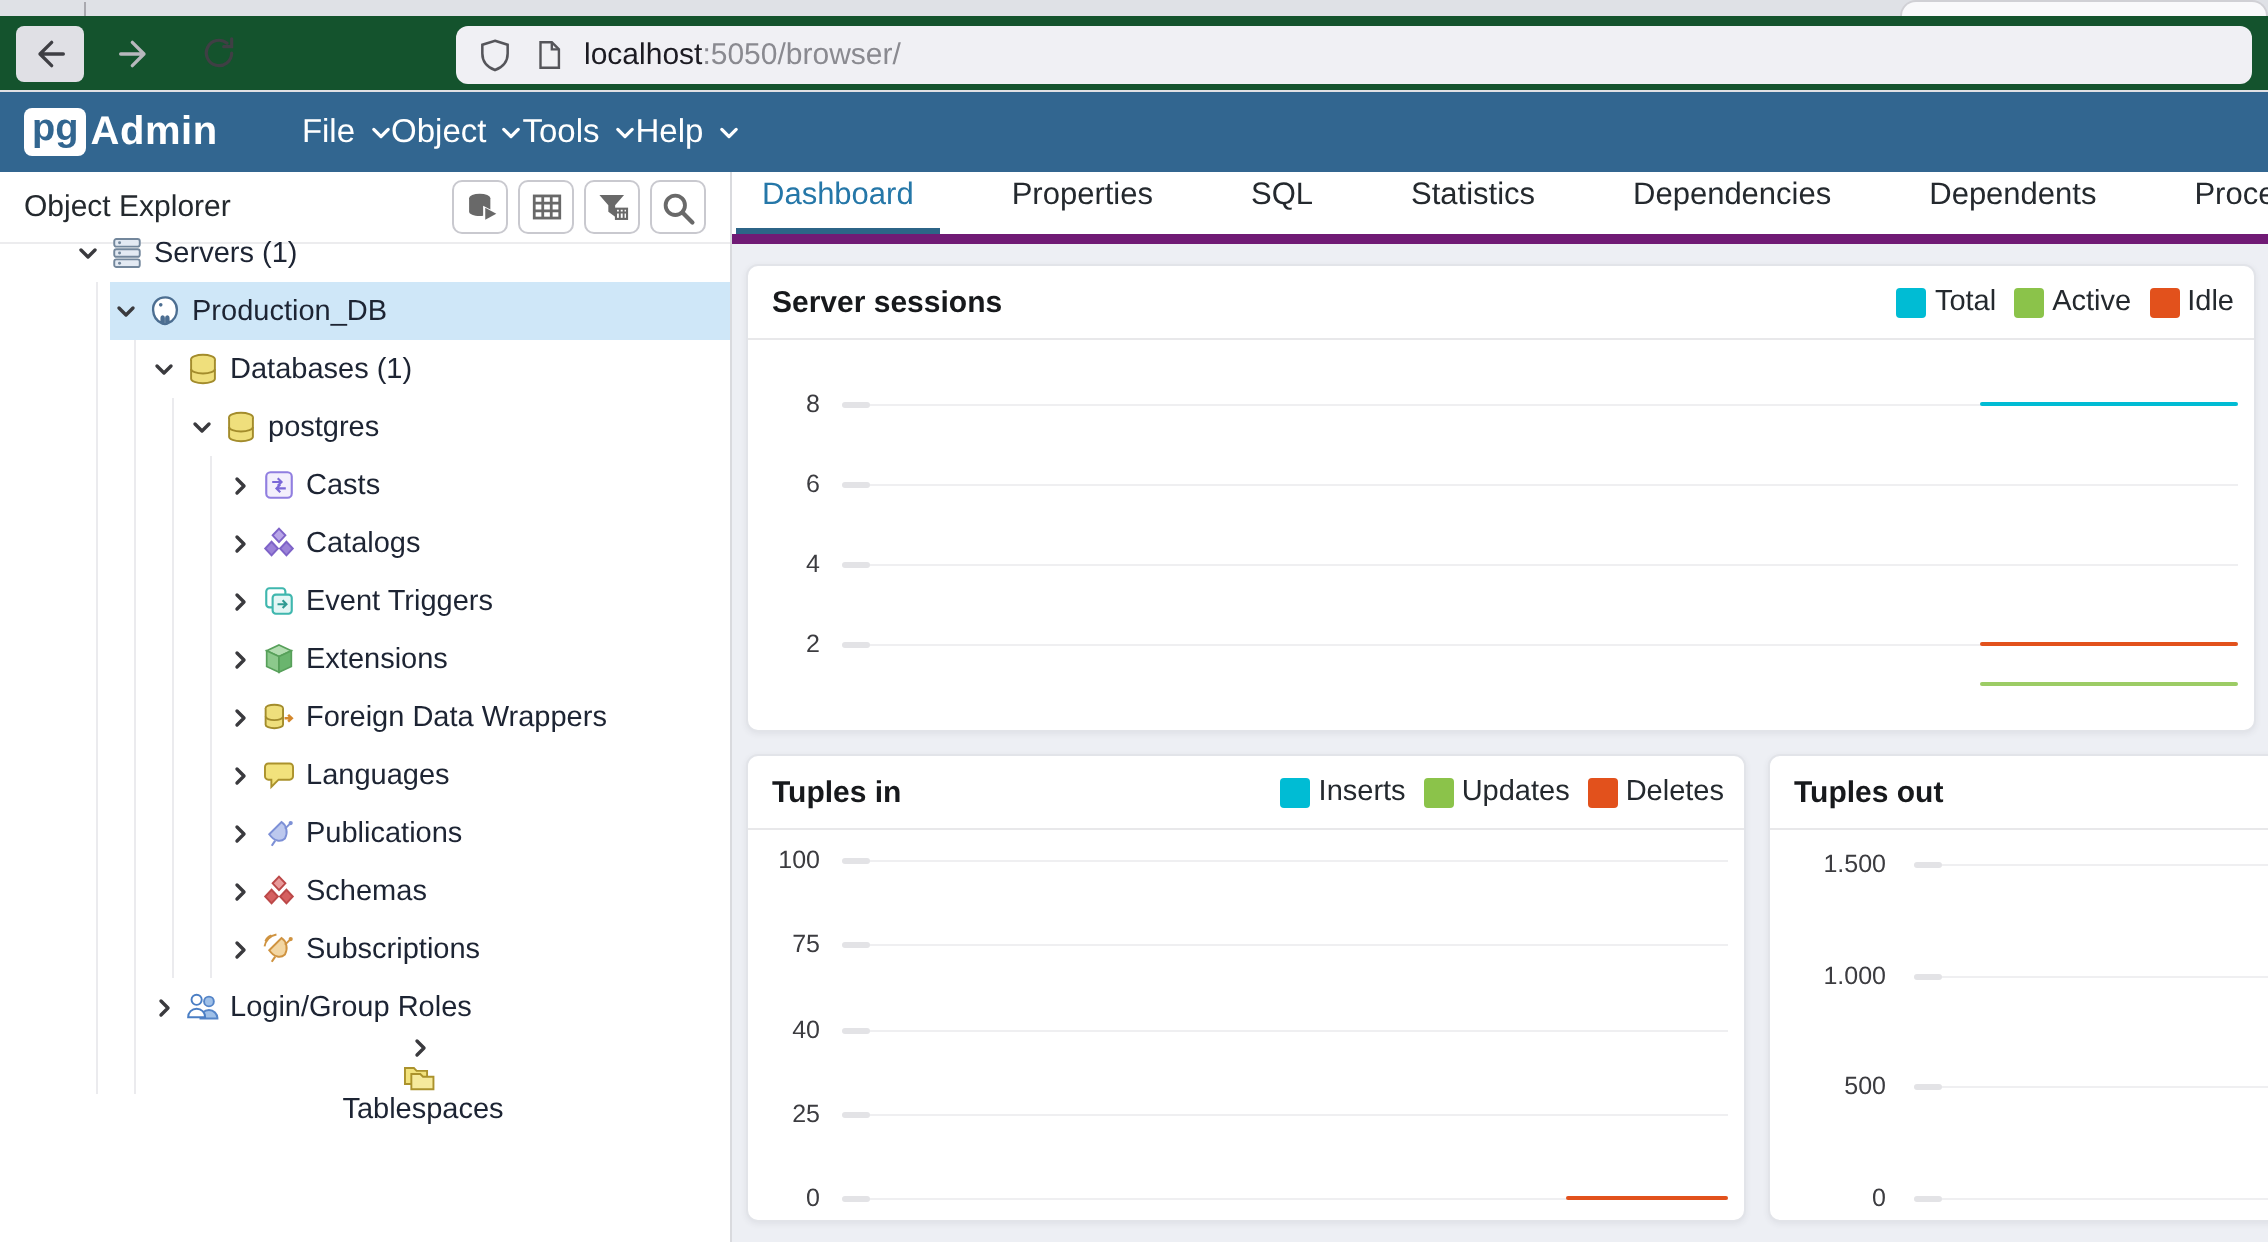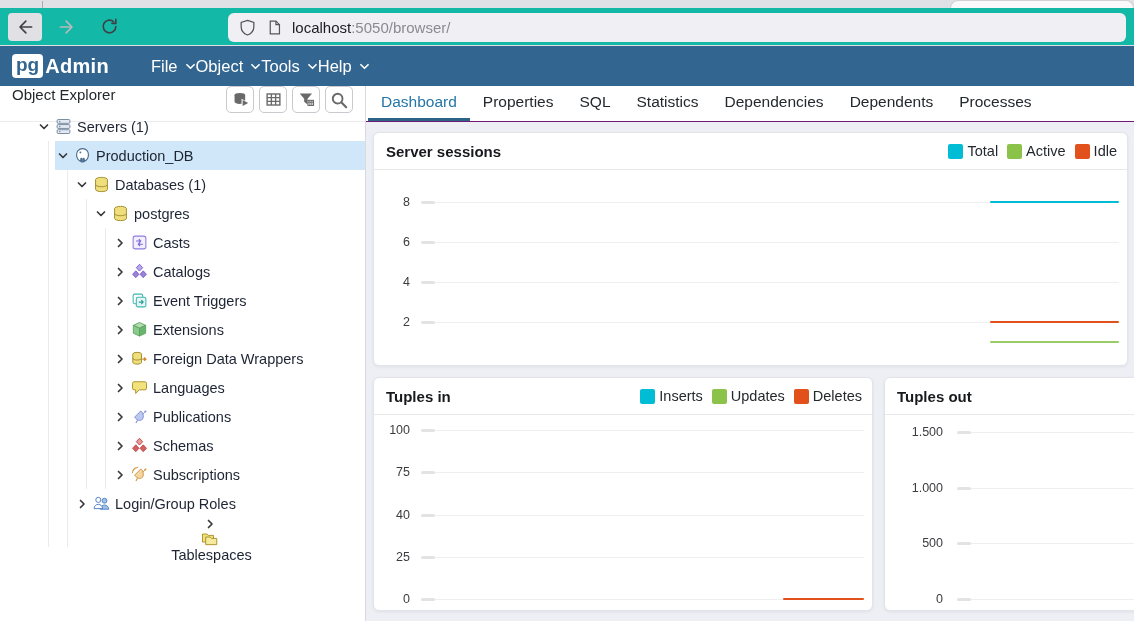--- a/index.html
+++ b/index.html
@@ -5,21 +5,21 @@
   * { margin:0; padding:0; box-sizing:border-box; }
   html,body { width:1134px; height:621px; }
   body { position:relative; overflow:hidden; background:#fff;
          font-family:"Liberation Sans", sans-serif; color:#1d2125; }
 
   
   .tabstrip { position:absolute; left:0; top:0; width:1134px; height:8px; background:#dfe1e6; }
   .tabstrip .tab-divider { position:absolute; left:42px; top:1px; width:1px; height:7px; background:#a9a9af; }
   .tabstrip .active-tab { position:absolute; left:950px; top:0; width:184px; height:8px;
                           background:#f9f9fb; border-radius:8px 8px 0 0; border:1px solid #d0d0d5; border-bottom:none; }
-  .btoolbar { position:absolute; left:0; top:8px; width:1134px; height:38px; background:#14b8a6;
+  .btoolbar { position:absolute; left:0; top:8px; width:1134px; height:38px; background:#14532d;
               border-bottom:1px solid #e0e0e4; display:flex; align-items:center; }
   .nav-btn { width:34px; height:28px; margin-left:8px; border-radius:4px; display:flex; align-items:center; justify-content:center; }
   .nav-btn.back { background:#e0e0e5; }
   .urlbar { position:absolute; left:228px; top:5px; width:898px; height:29px; background:#f0f0f4;
             border-radius:6px; display:flex; align-items:center; padding:0 10px; }
   .urlbar svg { margin-right:9px; }
   .url-text { font-size:15px; }
   .url-host { color:#1c1b22; }
   .url-path { color:#8a8a90; }
 
@@ -30,37 +30,37 @@
   .pg-logo .pg-box { background:#fff; color:#326690; font-weight:bold; font-size:19px;
                      border-radius:4px; padding:0 4px 2px 4px; line-height:22px; }
   .pg-logo .admin-txt { color:#fff; font-weight:bold; font-size:20px; margin-left:2px; letter-spacing:.3px; }
   .pg-menus { display:flex; margin-left:42px; }
   .menu-item { color:#fff; font-size:16.5px; display:flex; align-items:center; gap:7px; cursor:default; }
 
   
   .sidebar { position:absolute; left:0; top:86px; width:365px; height:535px; background:#fff; }
   .v-divider { position:absolute; left:365px; top:86px; width:1px; height:535px; background:#d9dade; }
   .oe-header { position:absolute; left:0; top:0; width:365px; height:36px; border-bottom:1px solid #ececee;
-               display:flex; align-items:flex-start; }
+               display:flex; align-items:center; }
   .oe-title { font-size:15px; color:#24292e; margin-left:12px; flex:1; }
   .oe-toolbar { display:flex; gap:5px; margin-right:12px; }
   .oe-btn { width:28px; height:27px; background:#fff; border:1px solid #c9c9cf; border-radius:5px;
             display:flex; align-items:center; justify-content:center; padding:0; }
   .tree { position:absolute; left:0; top:26px; width:365px; height:497px;margin-left:27px; }
   .guide { position:absolute; width:1px; background:#ebebee; }
   .tree-row { position:absolute; left:0; width:365px; height:29px; display:flex; align-items:center; }
   .row-highlight { position:absolute; left:28px; top:0; width:321px; height:29px; background:#cfe7f8; }
   .row-highlight .sel-bar { position:absolute; right:0; top:0; width:4px; height:29px; background:#1d5c8f; }
   .tree-chevron { width:18px; height:18px; display:flex; align-items:center; justify-content:center; z-index:2; }
   .tree-icon { width:20px; height:18px; display:flex; align-items:center; justify-content:center; z-index:2; }
   .tree-label { font-size:14.5px; color:#1d2433; margin-left:4px; z-index:2; white-space:nowrap; }
 
   
   .main-tabs { position:absolute; left:366px; top:86px; width:768px; height:36px; background:#fff;
-               border-bottom:1px solid #701a75; display:flex; align-items:flex-end; padding-left:2px; }
+               border-bottom:5px solid #701a75; display:flex; align-items:flex-end; padding-left:2px;gap:23px; }
   .tab { font-size:15.5px; color:#24292e; padding:0 13px; height:35px; line-height:31px; border-bottom:3px solid transparent; }
   .tab.active { color:#2577a8; border-bottom-color:#2c6487; }
   .content { position:absolute; left:366px; top:122px; width:768px; height:499px; background:#edeff4; }
 
   .panel { position:absolute; background:#fff; border:1px solid #e2e4e9; border-radius:6px;
            box-shadow:0 1px 3px rgba(60,64,80,.08); overflow:hidden; }
   .panel-header { height:37px; border-bottom:1px solid #e8e8ea; display:flex; align-items:center; padding:0 10px 0 12px; }
   .panel-title { font-weight:bold; font-size:15px; color:#17191c; flex:1; }
   .legend { display:flex; align-items:flex-start; gap:9px; }
   .legend-item { display:flex; align-items:center; gap:4px; }

